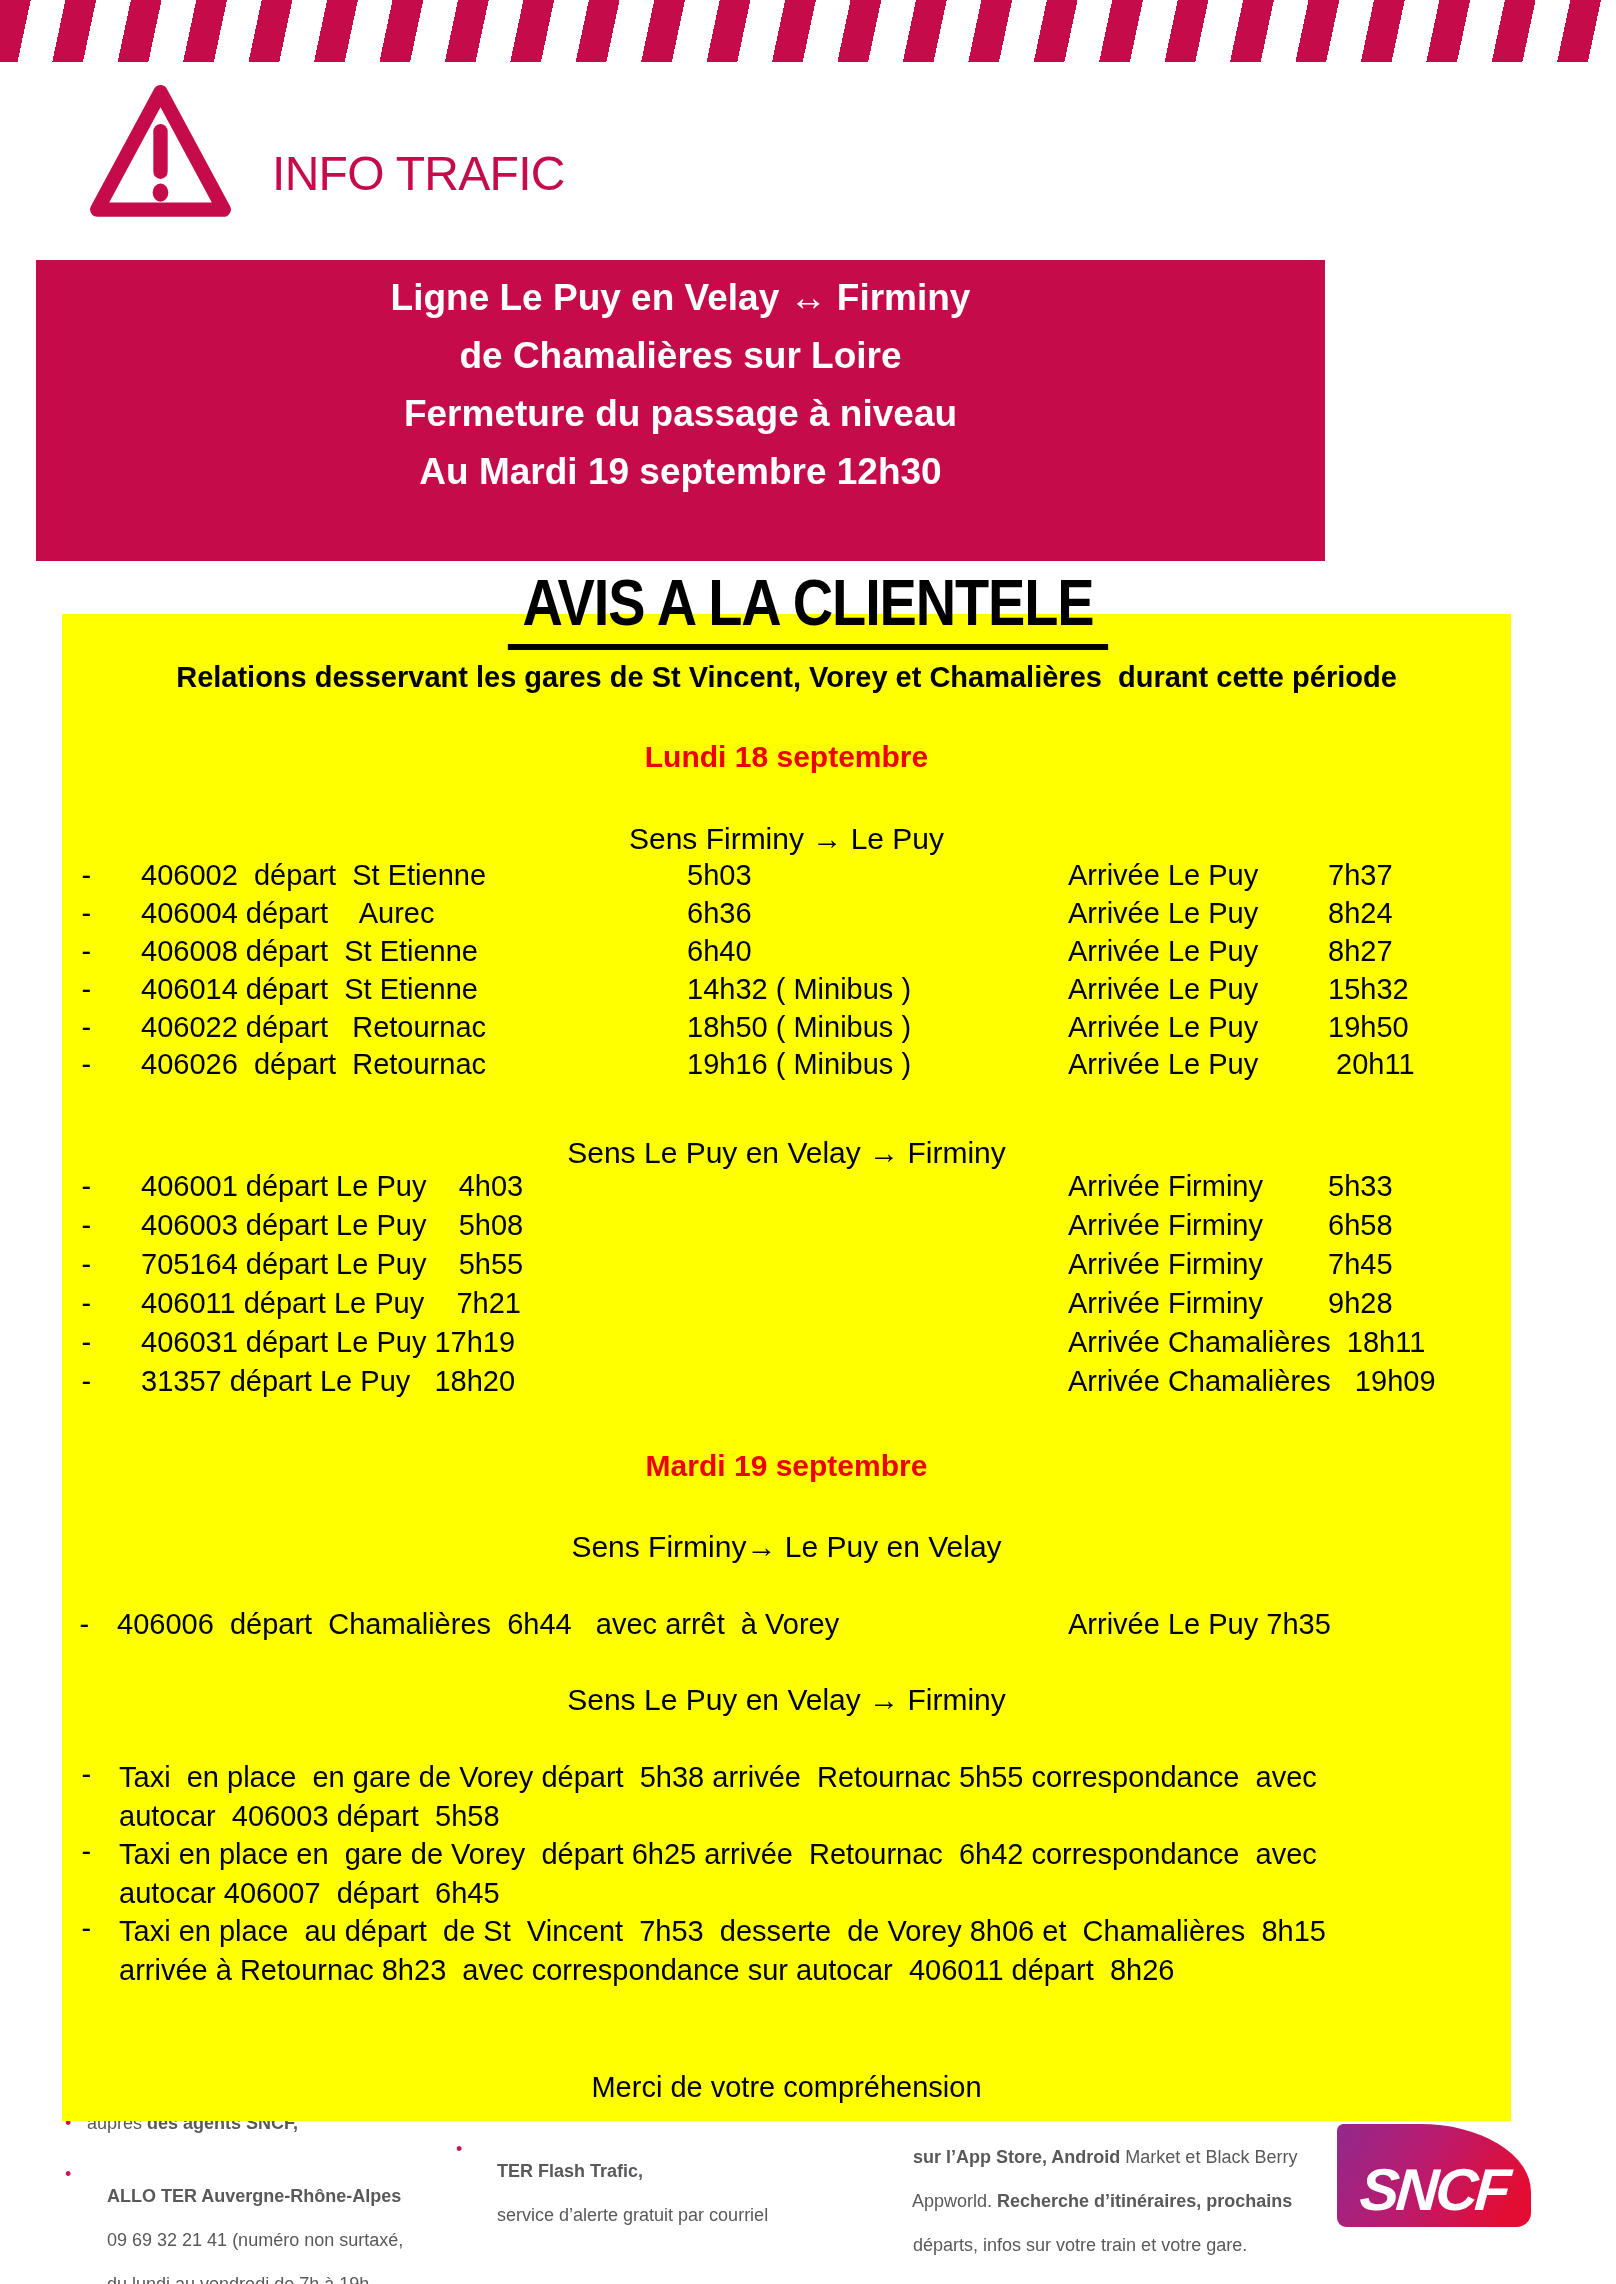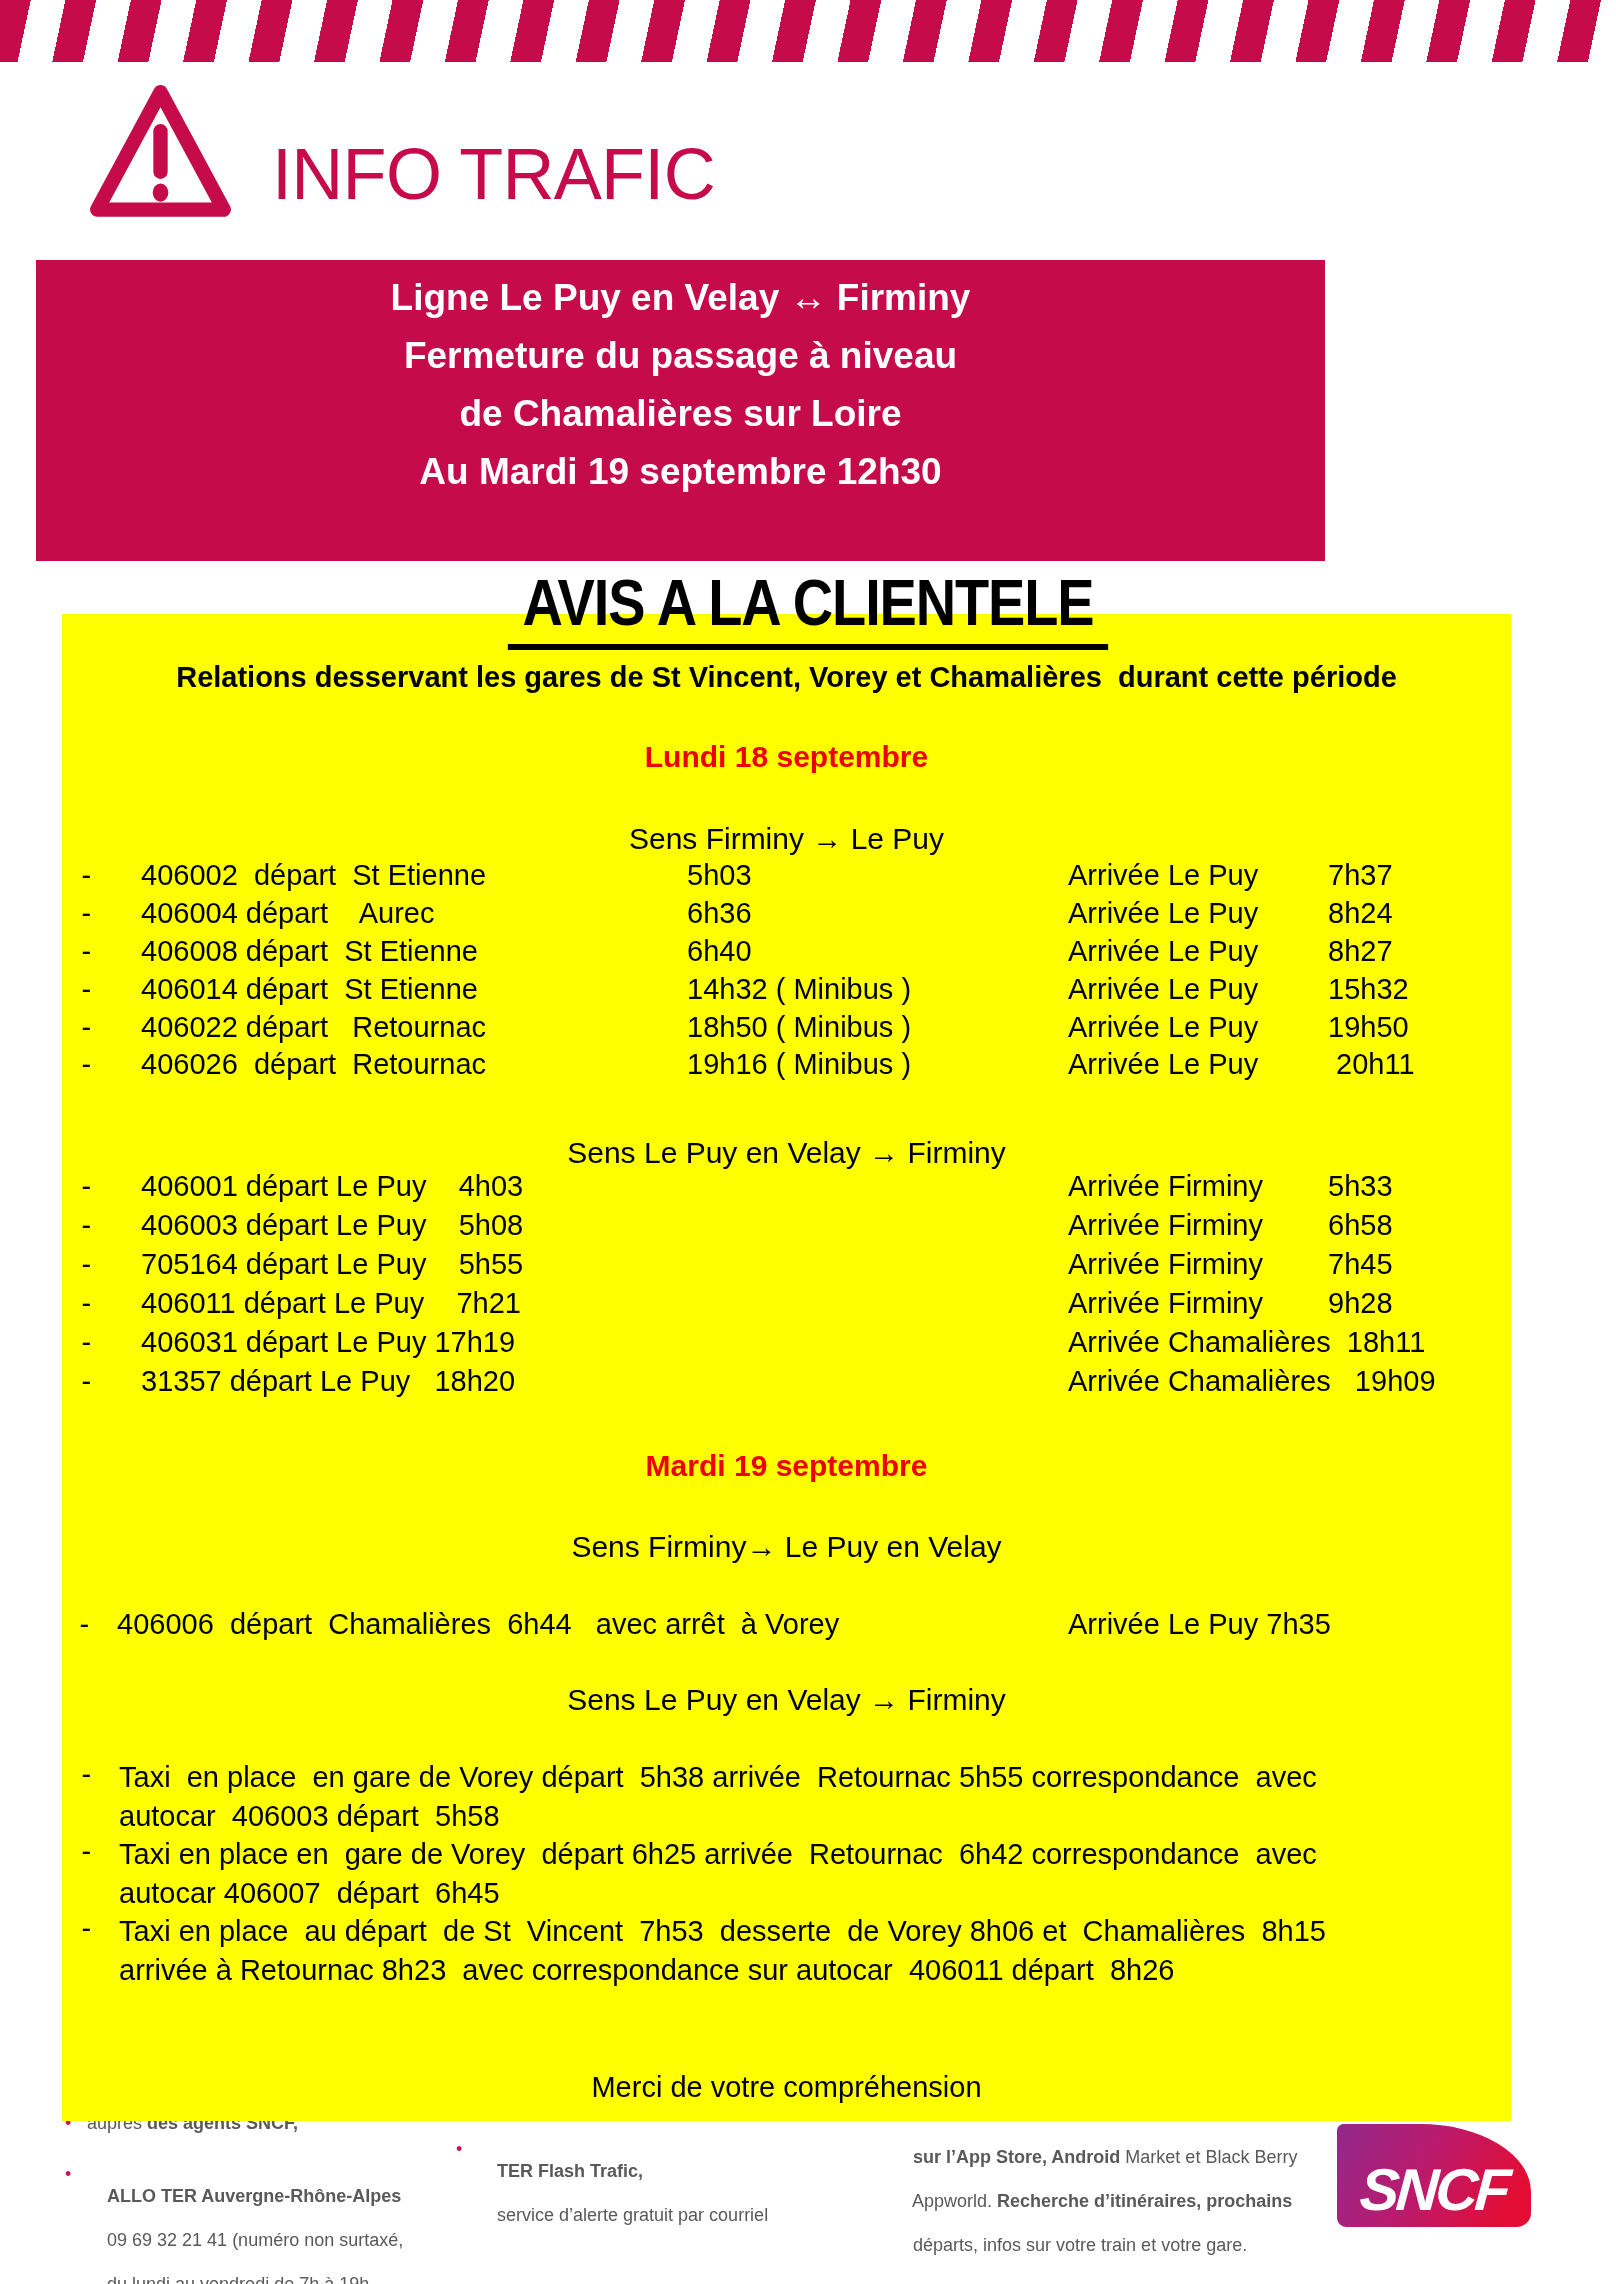--- a/index.html
+++ b/index.html
@@ -6,21 +6,21 @@
   .page{position:relative;width:1616px;height:2284px;background:#ffffff;overflow:hidden;
         font-family:"Liberation Sans","DejaVu Sans",sans-serif;color:#000;}
   .abs{position:absolute;}
 
   
   .stripes{left:0;top:0;width:1616px;height:62px;
     background:repeating-linear-gradient(102deg,#C60B4A 0 30px,#ffffff 30px 64px);}
 
   
   .warn{left:88px;top:83px;width:145px;height:137px;}
-  .brand{left:272px;top:138px;font-size:72px;line-height:72px;font-weight:400;
+  .brand{left:272px;top:138px;font-size:48px;line-height:72px;font-weight:400;
          letter-spacing:-0.7px;color:#C60B4A;white-space:pre;}
 
   
   .banner{left:36px;top:260px;width:1289px;height:301px;background:#C60B4A;
           text-align:center;color:#ffffff;font-weight:bold;font-size:37px;line-height:58px;}
   .banner .bl{white-space:pre;}
   .banner-inner{padding-top:9px;}
 
   
   .avis{left:0;right:0;top:565px;text-align:center;z-index:3;}
@@ -70,22 +70,22 @@
   <svg class="abs warn" viewBox="0 0 111 105">
     <path d="M55.5 7 L104 97 L7 97 Z" fill="none" stroke="#C60B4A" stroke-width="11" stroke-linejoin="round"></path>
     <line x1="55.5" y1="37" x2="55.5" y2="68" stroke="#C60B4A" stroke-width="11" stroke-linecap="round"></line>
     <ellipse cx="55.5" cy="84" rx="6" ry="7" fill="#C60B4A"></ellipse>
   </svg>
   <div class="abs brand">INFO TRAFIC</div>
 
   <div class="abs banner">
     <div class="banner-inner">
       <div class="bl">Ligne Le Puy en Velay ↔ Firminy</div>
+      <div class="bl">de Chamalières sur Loire</div>
       <div class="bl">Fermeture du passage à niveau</div>
-      <div class="bl">de Chamalières sur Loire</div>
       <div class="bl">Au Mardi 19 septembre 12h30</div>
     </div>
   </div>
 
   <div class="abs avis">
     <span>AVIS A LA CLIENTELE</span>
   </div>
 
   <div class="abs ybox">
     <div class="subtitle" style="top:47px">Relations desservant les gares de St Vincent, Vorey et Chamalières  durant cette période</div>

